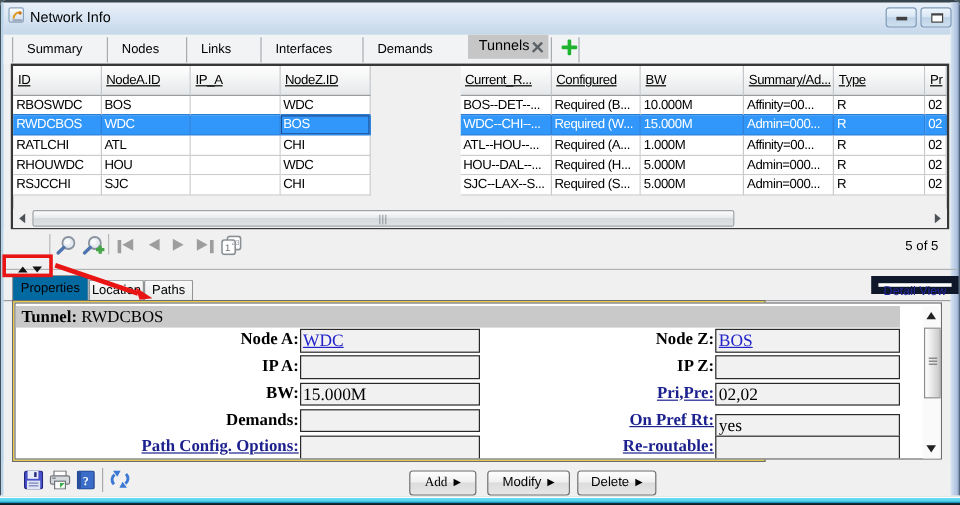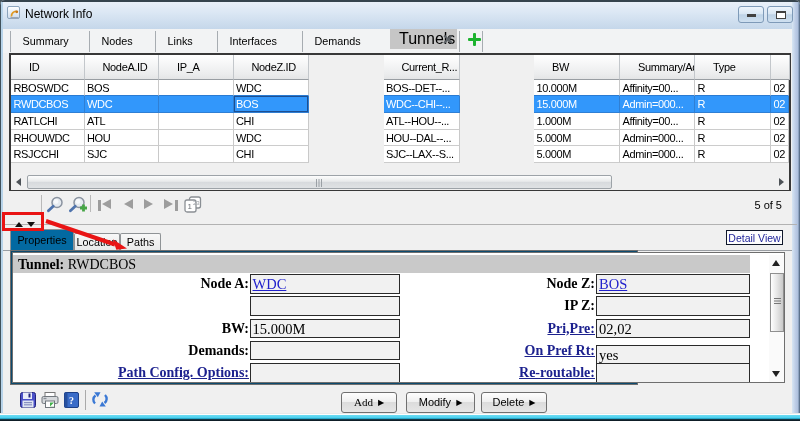--- a/index.html
+++ b/index.html
@@ -14,31 +14,31 @@
 #bbot{left:0;top:413px;width:800px;height:8px;background:linear-gradient(#e8e8e8 0px,#e8e8e8 1px,#fcfefe 1.2px,#fcfefe 2.2px,#68dbf3 2.4px,#4fd0ee 4.6px,#23a4c6 5.6px,#132c38 6.6px,#0c161e 8px);}
 
 #title{left:3px;top:2px;width:789px;height:27px;background:linear-gradient(#e9f0f9 0%,#dbe7f4 40%,#c5d7ea 100%);}
 #tico{left:7px;top:6px;width:13px;height:13px;background:linear-gradient(#fdfeff,#cfdded);border:1px solid #8ba4bd;border-radius:2px;}
 #ttext{left:25px;top:6.5px;font-size:12px;color:#000;}
 .wbtn{top:6px;width:26px;height:17px;background:linear-gradient(#eef5fc 0%,#d9e7f4 45%,#bed3e7 52%,#cfe0f0 100%);border:1px solid #7e9ab8;border-radius:3px;}
 
 #tabstrip{left:3px;top:29px;width:789px;height:24px;background:#f2f3f4;}
 .tsep{position:absolute;top:2px;width:1px;height:21px;background:#a7acb1;}
 .ttab{position:absolute;top:2px;height:21px;font-size:10.8px;color:#000;text-align:left;padding-left:12.5px;line-height:21px;}
-#seltab{position:absolute;left:387px;top:0px;width:67px;height:19.5px;background:#c6c6c6;font-size:16px;line-height:19.5px;text-align:left;padding-left:9px;}
+#seltab{position:absolute;left:387px;top:0px;width:67px;height:19.5px;background:#c6c6c6;font-size:12px;line-height:19.5px;text-align:left;padding-left:9px;}
 #xico{position:absolute;left:54px;top:6px;width:8px;height:8px;}
 #xico:before,#xico:after{content:"";position:absolute;left:3.2px;top:-0.8px;width:2px;height:10.5px;background:#5c6165;}
 #xico:before{transform:rotate(45deg);}#xico:after{transform:rotate(-45deg);}
 #plus{position:absolute;left:465px;top:4px;width:13px;height:13px;}
 #plus:before{content:"";position:absolute;left:4.7px;top:0;width:3.8px;height:13px;background:#1db32f;border-radius:1px;}
 #plus:after{content:"";position:absolute;left:0;top:4.7px;width:13px;height:3.8px;background:#1db32f;border-radius:1px;}
 
 #tpanel{left:9px;top:53px;width:782px;height:139px;border:2px solid #383838;background:#f0f0f0;}
 .col{position:absolute;top:0;}
-.hc{height:24.5px;background:linear-gradient(#ffffff,#ebeced 80%,#e4e5e6 100%);border-right:1px solid #c3c7cb;border-bottom:1px solid #989da2;font-size:11px;letter-spacing:-0.35px;color:#000;line-height:25px;padding-left:18px;white-space:nowrap;overflow:hidden;}
+.hc{height:24.5px;background:linear-gradient(#ffffff,#ebeced 80%,#e4e5e6 100%);border-right:1px solid #c3c7cb;border-bottom:1px solid #989da2;font-size:11px;letter-spacing:-0.35px;color:#000;line-height:25px;padding-left:4px;white-space:nowrap;overflow:hidden;text-decoration:underline;}
 .dc{height:16.7px;background:#fff;border-right:1px solid #c9c9c9;border-bottom:1px solid #cccccc;font-size:11px;letter-spacing:-0.35px;color:#000;line-height:16.8px;padding-left:2.5px;white-space:nowrap;overflow:hidden;}
 .sel{background:#3297fb;color:#fff;border-right:1px solid #2f7fd4;border-bottom:1px solid #2f7fd4;}
 .pre{border-bottom:1px solid #2a7bd2 !important;}
 .foc{box-shadow:inset 0 0 0 1px #1d4f91;}
 
 #hsb{position:absolute;left:0px;top:119px;width:778px;height:15px;background:#f0f0f0;}
 .sbtn{position:absolute;top:0;width:16px;height:16px;background:#f0f0f0;}
 .arrow{position:absolute;width:0;height:0;}
 #hthumb{position:absolute;left:16px;top:0.5px;width:585px;height:14px;background:linear-gradient(#fdfdfd,#e8eaeb 45%,#d7dadd 50%,#dfe2e4 100%);border:1px solid #9da3a8;border-radius:2px;}
 
@@ -46,24 +46,24 @@
 .vsep{position:absolute;top:4px;width:1px;height:17px;background:#b9b9b9;}
 
 #divline{left:3px;top:224px;width:794px;height:1px;background:#b2b2b2;}
 .tri{position:absolute;width:0;height:0;}
 
 #redbox{left:2px;top:212px;width:42px;height:19px;border:3px solid #e91414;z-index:50;}
 
 #tabs2{left:3px;top:229px;width:789px;height:21px;}
 .t2{position:absolute;border:1px solid #8f9396;border-bottom:none;border-radius:2px 2px 0 0;font-size:10.8px;text-align:center;background:linear-gradient(#f8f8f8,#e9eaea);}
 #t2sel{left:7px;top:0;width:64px;height:21px;background:#0369a1;line-height:20px;z-index:5;}
-#dview{position:absolute;left:723px;top:0.5px;width:57px;height:15.5px;border:1px solid #0f172a;background:#fdfdfd;color:#21259b;font-size:10.5px;line-height:14px;text-align:center;}
+#dview{position:absolute;left:723px;top:0.5px;width:73px;height:15.5px;border:6px solid #0f172a;background:#fdfdfd;color:#21259b;font-size:10.5px;line-height:14px;text-align:center;}
 #cline{left:3px;top:249.5px;width:789px;height:1px;background:#9a9ea3;}
 
-#dpanel{left:10px;top:250px;width:628px;height:135px;border:1px solid #6e6e6e;background:#0c4a6e;}
+#dpanel{left:10px;top:250px;width:628px;height:135px;border:1px solid #6e6e6e;background:#fde047;}
 #dpanel2{position:absolute;left:1px;top:1px;width:773px;height:131px;border:1px solid #6e6e6e;background:#fff;overflow:hidden;}
 #graybar{position:absolute;left:0px;top:1.5px;width:737px;height:18.5px;background:#c9c9c9;font-family:"Liberation Serif",serif;font-size:14px;line-height:19px;color:#000;padding-left:5px;}
 .flabel{position:absolute;font-family:"Liberation Serif",serif;font-size:14px;font-weight:bold;color:#000;text-align:right;height:19.5px;line-height:19.5px;white-space:nowrap;}
 .flink{color:#1c218e;text-decoration:underline;}
 .ffield{position:absolute;width:150px;height:19.5px;background:#f1f1f1;border:1px solid #2a2a2a;font-family:"Liberation Serif",serif;font-size:14.5px;line-height:18px;padding-left:2px;color:#000;white-space:nowrap;}
 .vlink{color:#2222cc;text-decoration:underline;}
 
 #vsb{position:absolute;left:756px;top:1.5px;width:15px;height:128px;background:#fafafa;}
 #vthumb{position:absolute;left:0.5px;top:18px;width:14px;height:59px;background:linear-gradient(to right,#ffffff,#e6e6e6 50%,#c9c9c9 100%);border:1px solid #8f8f8f;}
 
@@ -145,20 +145,28 @@
         <div class="dc">CHI</div>
       </div>
       <div class="col" style="left:372.5px;width:76px;">
         <div class="hc">Current_R...</div>
         <div class="dc pre">BOS--DET--...</div>
         <div class="dc sel">WDC--CHI--...</div>
         <div class="dc">ATL--HOU--...</div>
         <div class="dc">HOU--DAL--...</div>
         <div class="dc">SJC--LAX--S...</div>
       </div>
+      <div class="col" style="left:448.5px;width:74.5px;">
+        <div class="hc">Configured</div>
+        <div class="dc pre">Required (B...</div>
+        <div class="dc sel">Required (W...</div>
+        <div class="dc">Required (A...</div>
+        <div class="dc">Required (H...</div>
+        <div class="dc">Required (S...</div>
+      </div>
       <div class="col" style="left:523px;width:86px;">
         <div class="hc">BW</div>
         <div class="dc pre">10.000M</div>
         <div class="dc sel">15.000M</div>
         <div class="dc">1.000M</div>
         <div class="dc">5.000M</div>
         <div class="dc">5.000M</div>
       </div>
       <div class="col" style="left:609px;width:75px;">
         <div class="hc">Summary/Ad...</div>
@@ -238,20 +246,21 @@
    <div class="t2" style="left:117px;top:4px;width:41px;height:17px;line-height:16px;">Paths</div>
    <div id="dview">Detail View</div>
  </div>
  <div class="abs" id="cline"></div>
 
  <div class="abs" id="dpanel">
   <div id="dpanel2">
    <div id="graybar"><b>Tunnel:</b>&nbsp;RWDCBOS</div>
    <div class="flabel" style="left:40px;top:21px;width:196px;">Node A:</div>
    <div class="ffield" style="left:236.5px;top:21px;"><span class="vlink">WDC</span></div>
+   <div class="flabel" style="left:40px;top:43.3px;width:196px;">IP A:</div>
    <div class="ffield" style="left:236.5px;top:43.3px;"></div>
    <div class="flabel" style="left:40px;top:65.6px;width:196px;">BW:</div>
    <div class="ffield" style="left:236.5px;top:65.6px;">15.000M</div>
    <div class="flabel" style="left:40px;top:87.9px;width:196px;">Demands:</div>
    <div class="ffield" style="left:236.5px;top:87.9px;"></div>
    <div class="flabel flink" style="left:40px;top:110.2px;width:196px;">Path Config. Options:</div>
    <div class="ffield" style="left:236.5px;top:110.2px;"></div>
 
    <div class="flabel" style="left:400px;top:21px;width:182px;">Node Z:</div>
    <div class="ffield" style="left:583px;top:21px;width:154px;"><span class="vlink">BOS</span></div>

